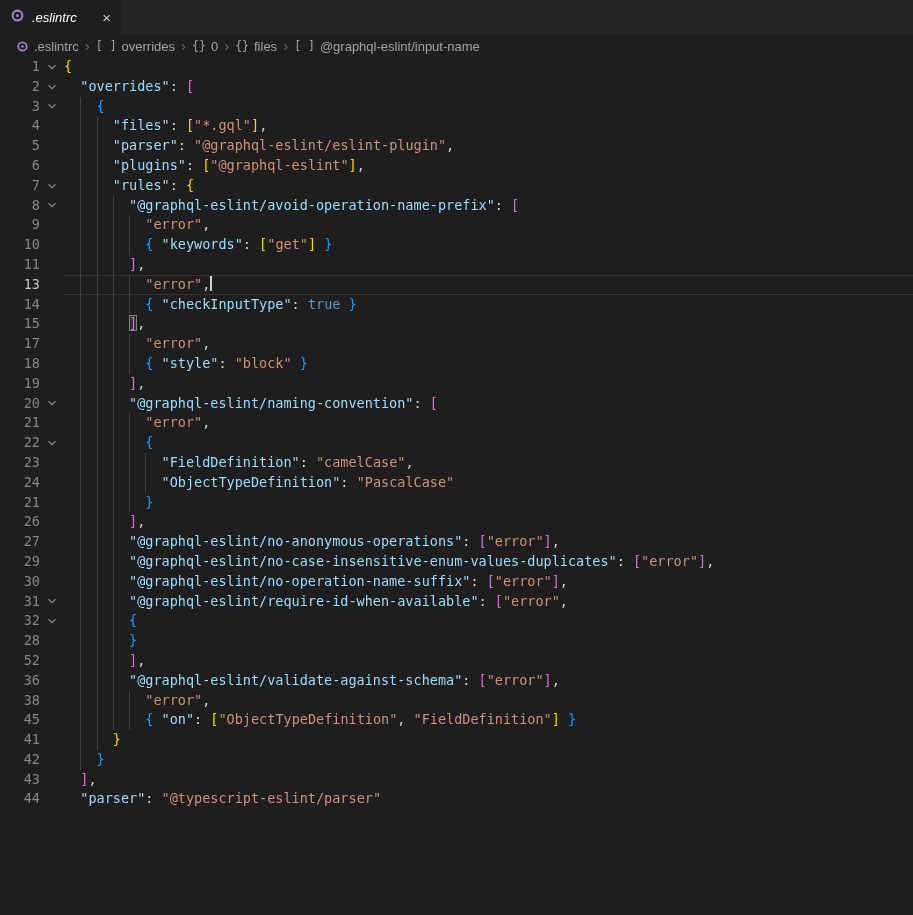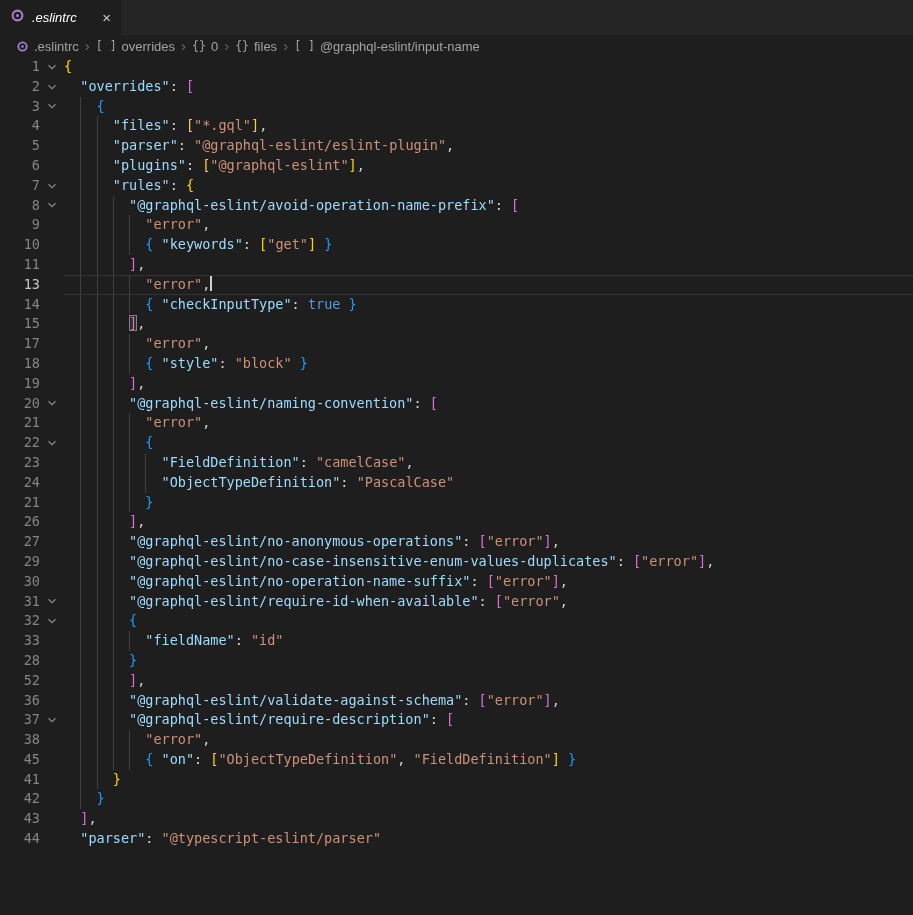--- a/index.html
+++ b/index.html
@@ -260,47 +260,33 @@
     <div class="line">
       <span class="ln">32</span>
       <span class="foldcol">
         <svg width="14" height="14" viewBox="0 0 16 16">
           <path d="M4 6l4 4 4-4" fill="none" stroke="#8a8a8a" stroke-width="1.3"></path>
         </svg>
       </span>
       <span class="content"><span class="guide" style="left: calc(var(--ch) * 2);"></span><span class="guide" style="left: calc(var(--ch) * 4);"></span><span class="guide" style="left: calc(var(--ch) * 6);"></span>        <span class="b3">{</span></span>
     </div>
     <div class="line">
-      <span class="ln">33</span>
-      <span class="foldcol"></span>
-      <span class="content"><span class="guide" style="left: calc(var(--ch) * 2);"></span><span class="guide" style="left: calc(var(--ch) * 4);"></span><span class="guide" style="left: calc(var(--ch) * 6);"></span><span class="guide" style="left: calc(var(--ch) * 8);"></span>          <span class="k">"fieldName"</span><span class="p">: </span><span class="s">"id"</span></span>
-    </div>
-    <div class="line">
       <span class="ln">28</span>
       <span class="foldcol"></span>
       <span class="content"><span class="guide" style="left: calc(var(--ch) * 2);"></span><span class="guide" style="left: calc(var(--ch) * 4);"></span><span class="guide" style="left: calc(var(--ch) * 6);"></span>        <span class="b3">}</span></span>
     </div>
     <div class="line">
       <span class="ln">52</span>
       <span class="foldcol"></span>
       <span class="content"><span class="guide" style="left: calc(var(--ch) * 2);"></span><span class="guide" style="left: calc(var(--ch) * 4);"></span><span class="guide" style="left: calc(var(--ch) * 6);"></span>        <span class="b2">]</span><span class="p">,</span></span>
     </div>
     <div class="line">
       <span class="ln">36</span>
       <span class="foldcol"></span>
       <span class="content"><span class="guide" style="left: calc(var(--ch) * 2);"></span><span class="guide" style="left: calc(var(--ch) * 4);"></span><span class="guide" style="left: calc(var(--ch) * 6);"></span>        <span class="k">"@graphql-eslint/validate-against-schema"</span><span class="p">: </span><span class="b2">[</span><span class="s">"error"</span><span class="b2">]</span><span class="p">,</span></span>
-    </div>
-    <div class="line">
-      <span class="ln">37</span>
-      <span class="foldcol">
-        <svg width="14" height="14" viewBox="0 0 16 16">
-          <path d="M4 6l4 4 4-4" fill="none" stroke="#8a8a8a" stroke-width="1.3"></path>
-        </svg>
-      </span>
-      <span class="content"><span class="guide" style="left: calc(var(--ch) * 2);"></span><span class="guide" style="left: calc(var(--ch) * 4);"></span><span class="guide" style="left: calc(var(--ch) * 6);"></span>        <span class="k">"@graphql-eslint/require-description"</span><span class="p">: </span><span class="b2">[</span></span>
     </div>
     <div class="line">
       <span class="ln">38</span>
       <span class="foldcol"></span>
       <span class="content"><span class="guide" style="left: calc(var(--ch) * 2);"></span><span class="guide" style="left: calc(var(--ch) * 4);"></span><span class="guide" style="left: calc(var(--ch) * 6);"></span><span class="guide" style="left: calc(var(--ch) * 8);"></span>          <span class="s">"error"</span><span class="p">,</span></span>
     </div>
     <div class="line">
       <span class="ln">45</span>
       <span class="foldcol"></span>
       <span class="content"><span class="guide" style="left: calc(var(--ch) * 2);"></span><span class="guide" style="left: calc(var(--ch) * 4);"></span><span class="guide" style="left: calc(var(--ch) * 6);"></span><span class="guide" style="left: calc(var(--ch) * 8);"></span>          <span class="b3">{</span><span class="p"> </span><span class="k">"on"</span><span class="p">: </span><span class="b1">[</span><span class="s">"ObjectTypeDefinition"</span><span class="p">, </span><span class="s">"FieldDefinition"</span><span class="b1">]</span><span class="p"> </span><span class="b3">}</span></span>

